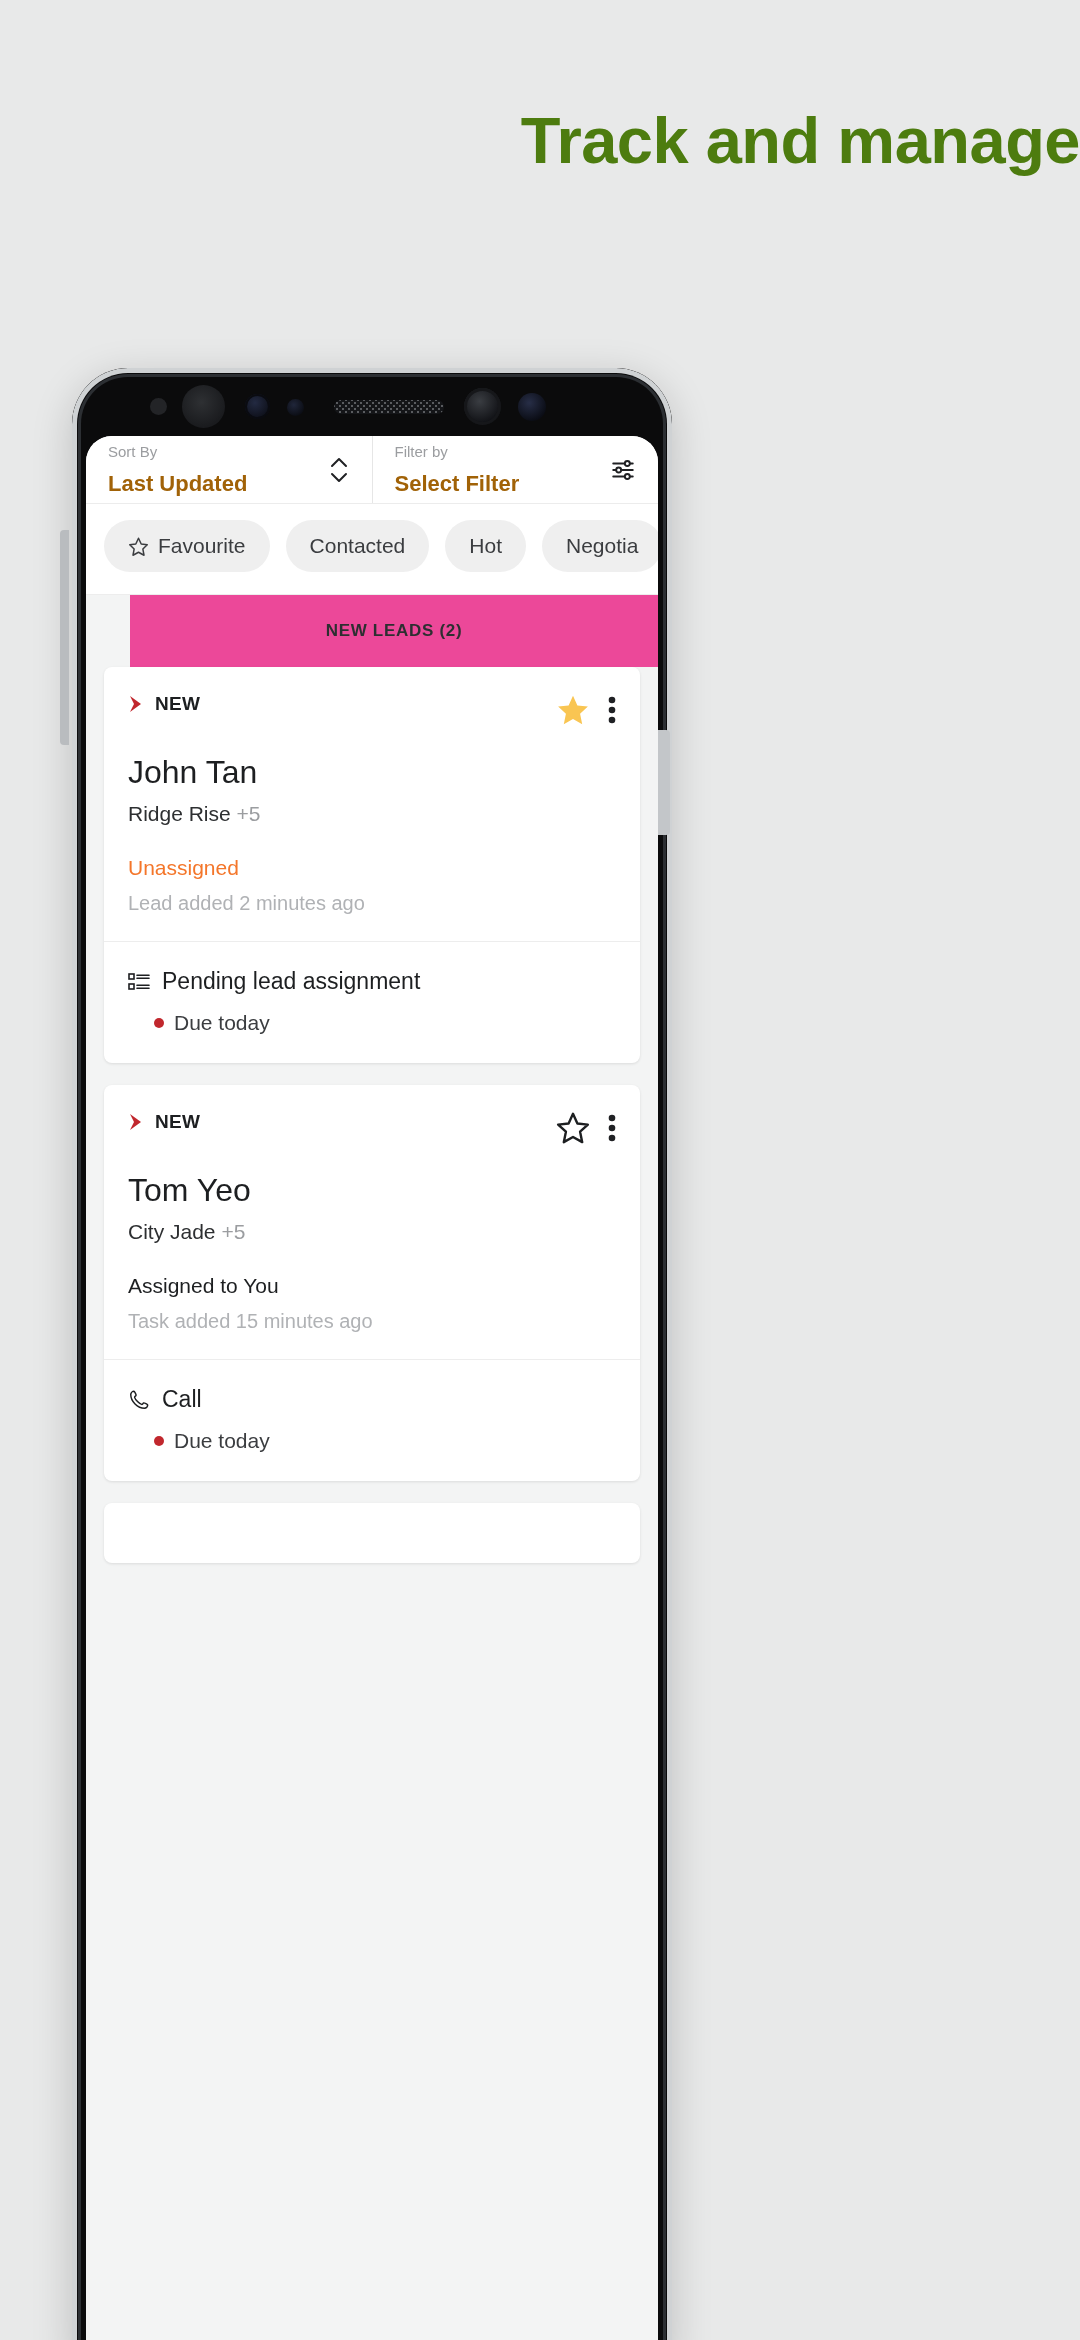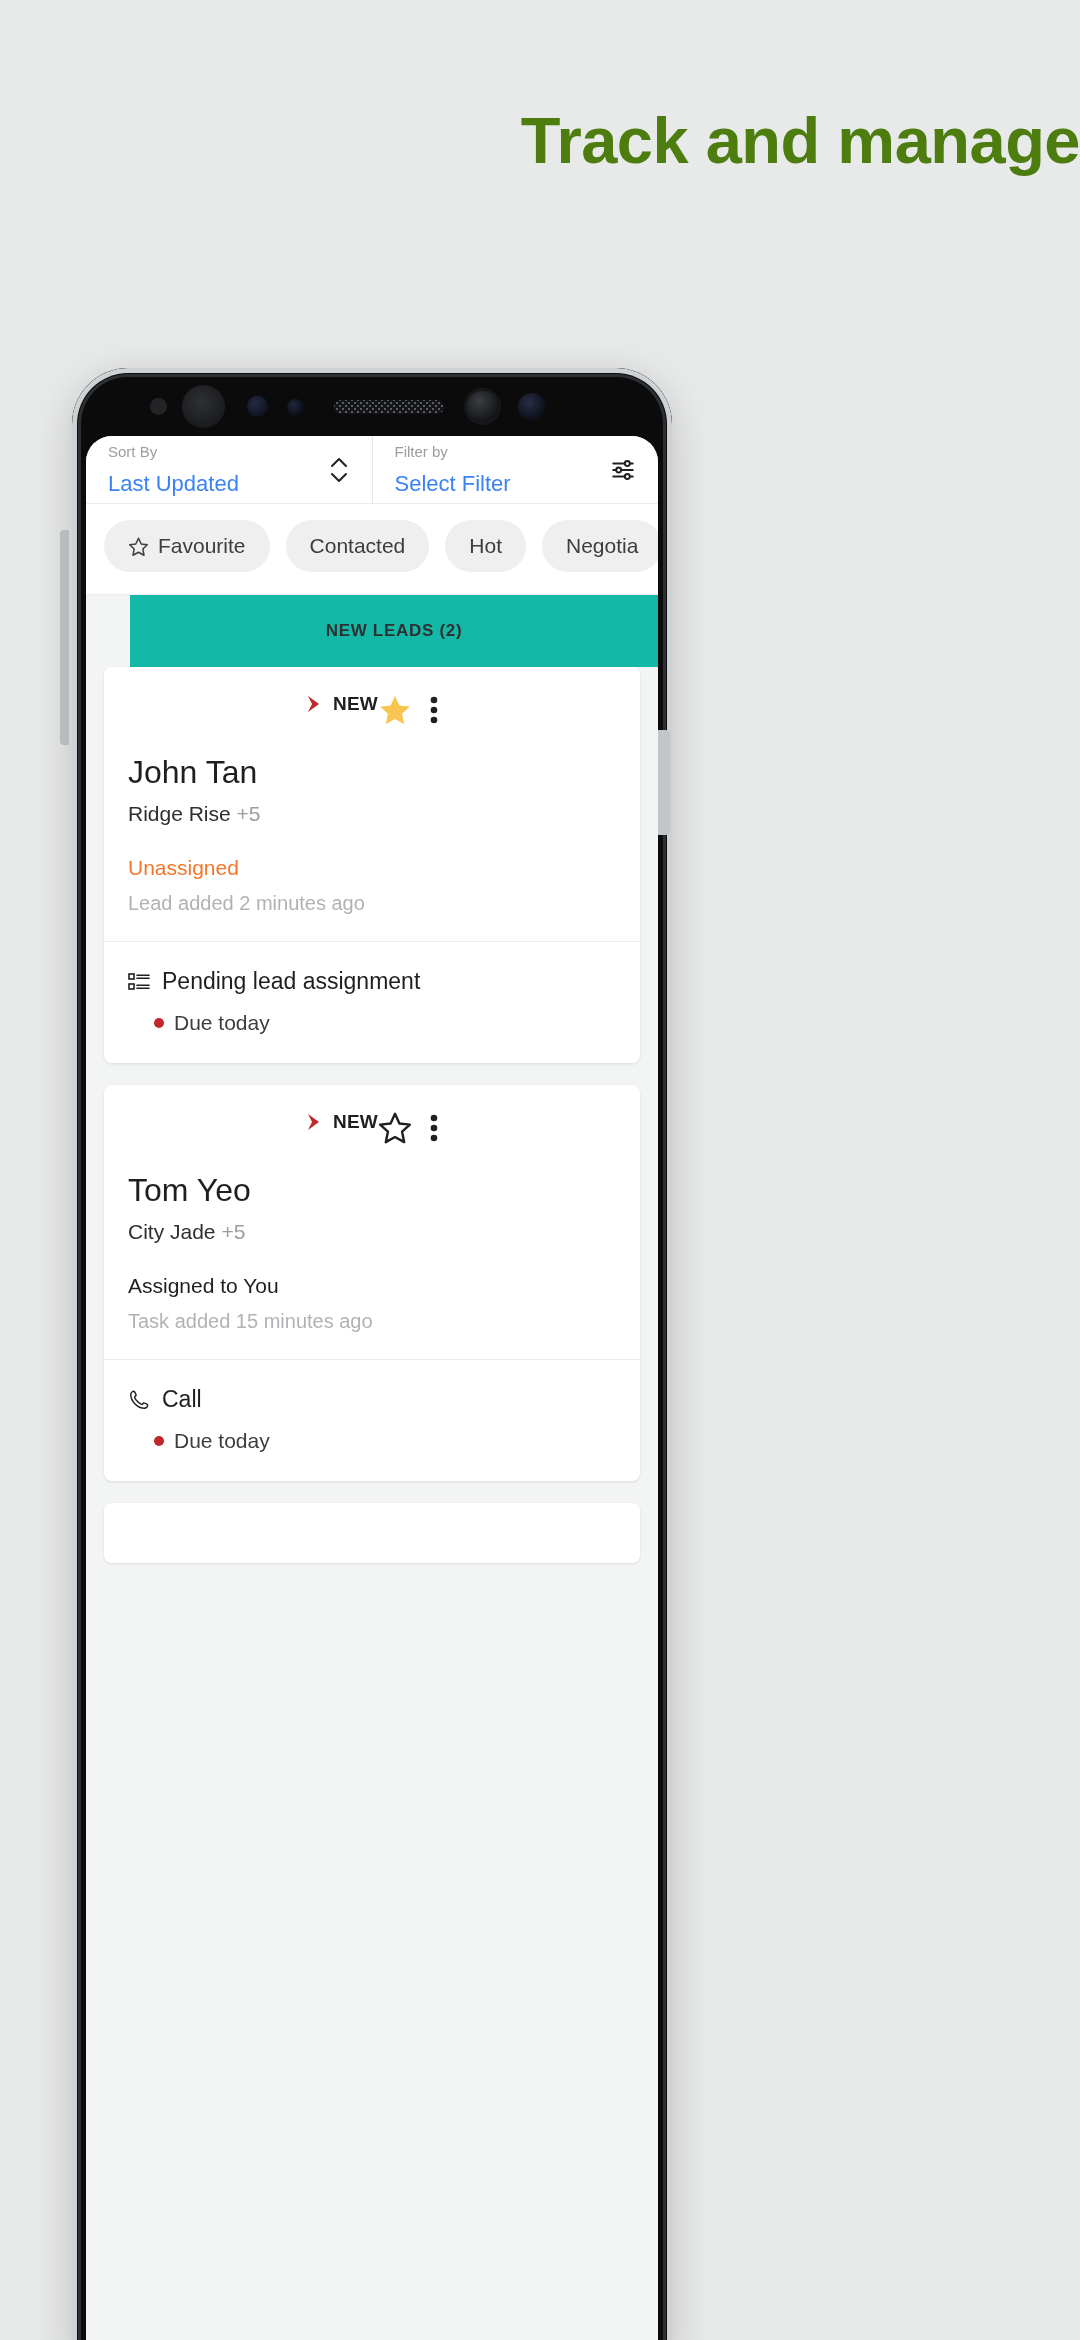--- a/index.html
+++ b/index.html
@@ -102,21 +102,21 @@
     background: #ffffff;
     height: 68px;
     border-bottom: 1px solid #ececec;
   }
   .sortcell {
     flex: 1; display: flex; align-items: center; justify-content: space-between;
     padding: 0 22px;
   }
   .sortcell.left { border-right: 1px solid #e6e6e6; }
   .sort-label { font-size: 15px; color: #9b9da0; line-height: 1.3; }
-  .sort-value { font-size: 22px; color: #3b82f6; font-weight: normal; line-height: 1.25; margin-top: 8px; }
+  .sort-value { font-size: 22px; color: #a16207; font-weight: bold; line-height: 1.25; margin-top: 8px; }
   .ico { flex: 0 0 auto; color: #202124; display: flex; align-items: center; }
 
   
   .chiprow {
     display: flex; align-items: center; gap: 16px;
     background: #ffffff;
     padding: 16px 34px 22px 18px;
     overflow: hidden;
     border-bottom: 1px solid #ededed;
   }
@@ -126,42 +126,42 @@
     background: #efefef;
     border-radius: 28px;
     padding: 14px 24px;
     font-size: 21px;
     color: #3b3d40;
     white-space: nowrap;
   }
 
   
   .section-header {
-    background: #14b8a6;
+    background: #ec4899;
     text-align: center;
     padding: 26px 0;
     font-size: 17px;
     font-weight: bold;
     letter-spacing: 0.7px;
     color: #2d2f31;
     margin-left: 44px;
   }
 
   
   .cards { padding: 0 18px; background: #f3f4f4; }
   .card {
     background: #ffffff;
     border-radius: 8px;
     margin-bottom: 22px;
     box-shadow: 0 1px 3px rgba(0,0,0,0.10);
     overflow: hidden;
   }
   .card-main { padding: 26px 24px 26px 24px; }
   .card-top {
-    display: flex; align-items: flex-start; justify-content: center;
+    display: flex; align-items: flex-start; justify-content: space-between;
   }
   .newtag { display: flex; align-items: center; gap: 10px; }
   .newtag-text { font-size: 19px; font-weight: bold; color: #1d1f21; letter-spacing: 0.3px; }
   .card-actions { display: flex; align-items: center; gap: 18px; }
 
   .lead-name {
     font-size: 32px; color: #1d1f21; margin-top: 28px; line-height: 1.1;
   }
   .lead-project {
     font-size: 21px; color: #2d2f31; margin-top: 12px;

